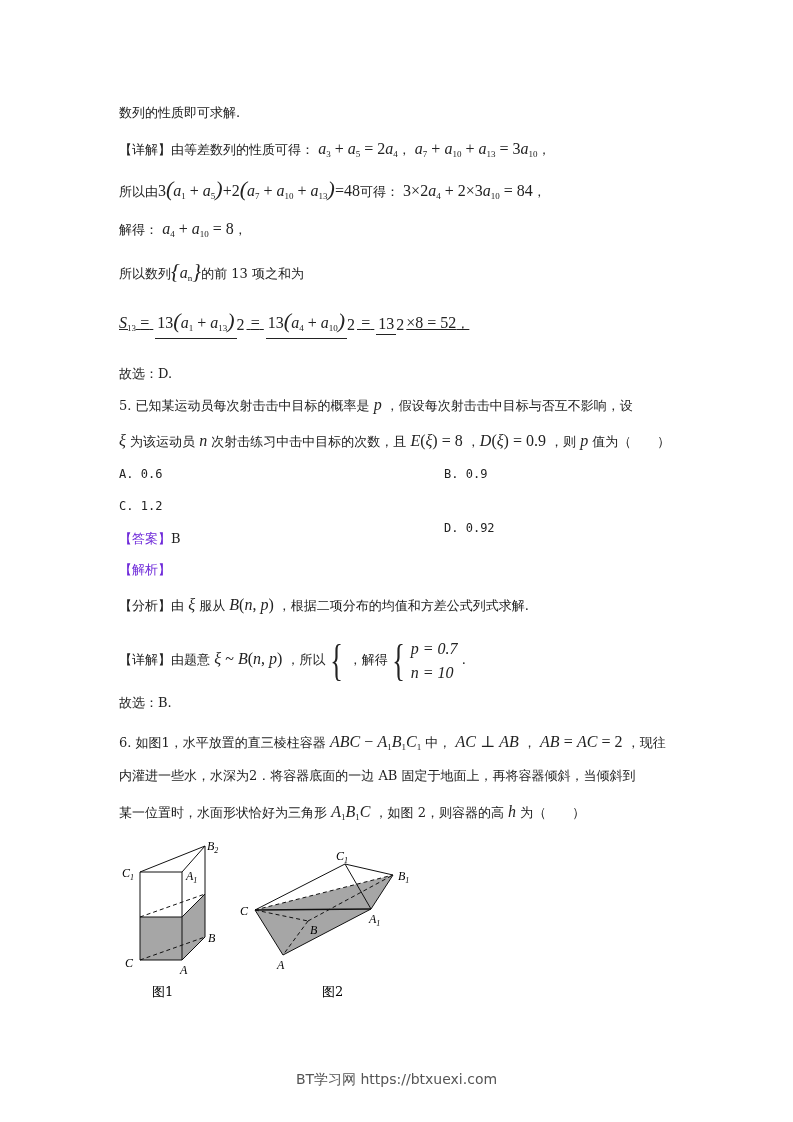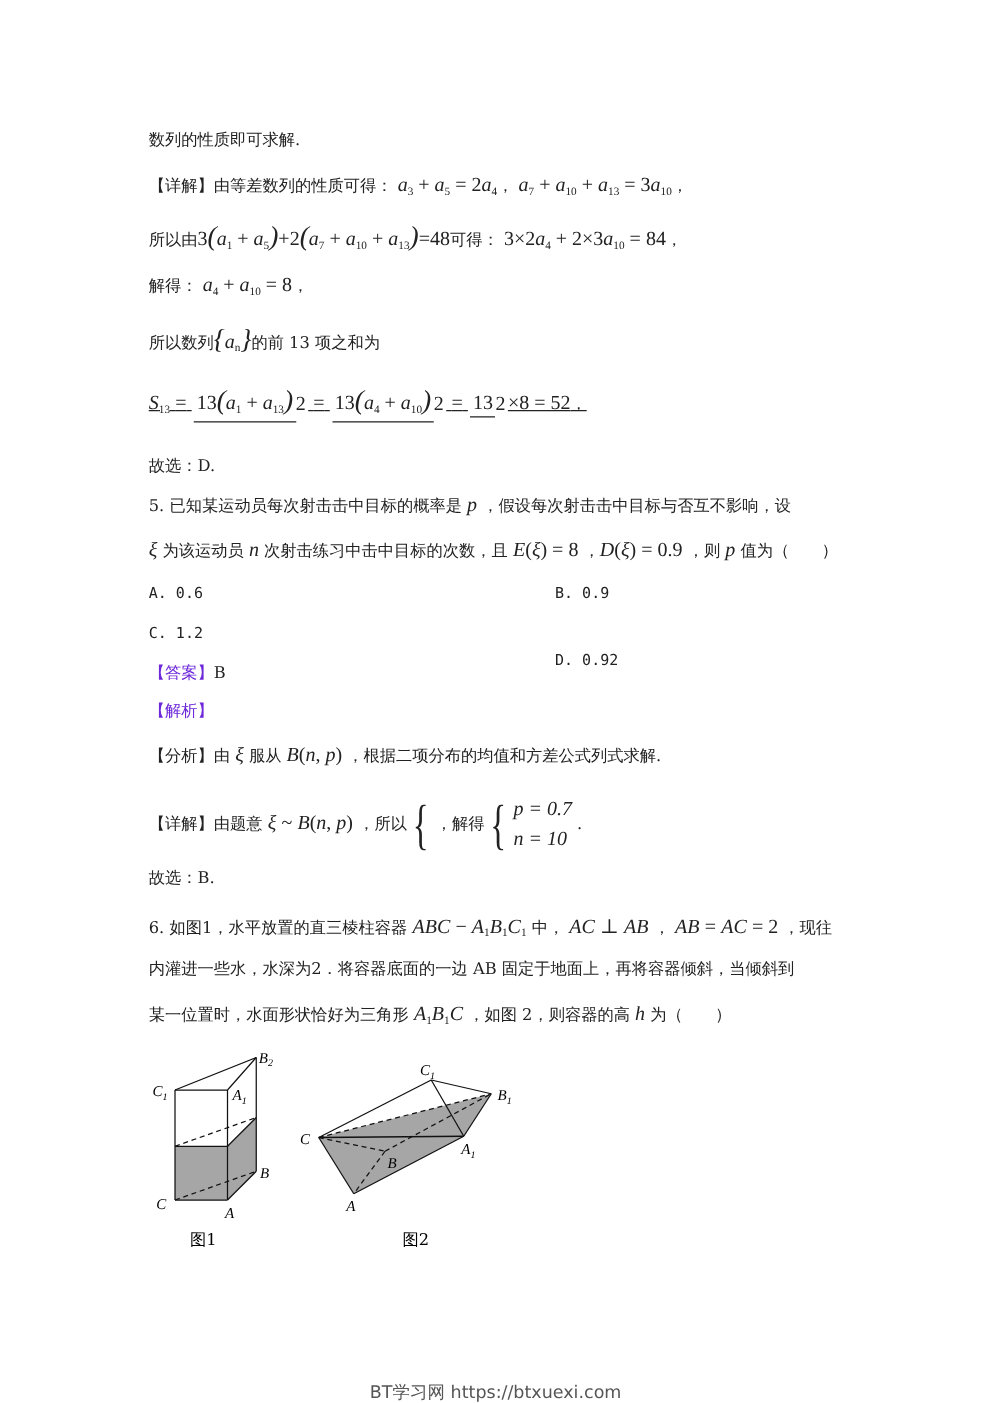--- a/index.html
+++ b/index.html
@@ -11,21 +11,21 @@
   .big { font-size: 22px; font-family: "Liberation Serif", serif; }
   sub { font-size: 9px; font-style: normal; vertical-align: -3px; }
   .label-blue { color: #6d28d9; }
   .opt { position: absolute; font-family: "DejaVu Sans Mono", "Liberation Mono", monospace; font-size: 12px; }
   .frac { display: inline-flex; flex-direction: row; align-items: center; vertical-align: middle; margin: 0 2px; }
   .frac .num { border-bottom: 1px solid #222; padding: 0 2px; line-height: 20px; }
   .frac .den { line-height: 20px; }
   .sys { display: inline-flex; align-items: center; vertical-align: middle; }
   .sys .brace { font-size: 44px; font-family: "Liberation Serif", serif; line-height: 44px; margin-right: 2px; transform: scaleX(0.6); }
   .sys .rows { display: flex; flex-direction: column; line-height: 24px; }
-  .footer { position: absolute; top: 1105px; left: 0; width: 793px; text-align: center;
+  .footer { position: absolute; top: 1071px; left: 0; width: 793px; text-align: center;
             font-family: "DejaVu Sans", "Liberation Sans", sans-serif; font-size: 14px; color: #555; }
   .fig { position: absolute; }
   .figlabel { font-family: "Liberation Serif", serif; font-style: italic; font-size: 12px; }
 </style>
 </head>
 <body>
 
 <div class="line" style="top:104px">数列的性质即可求解.</div>
 
 <div class="line" style="top:140px">

